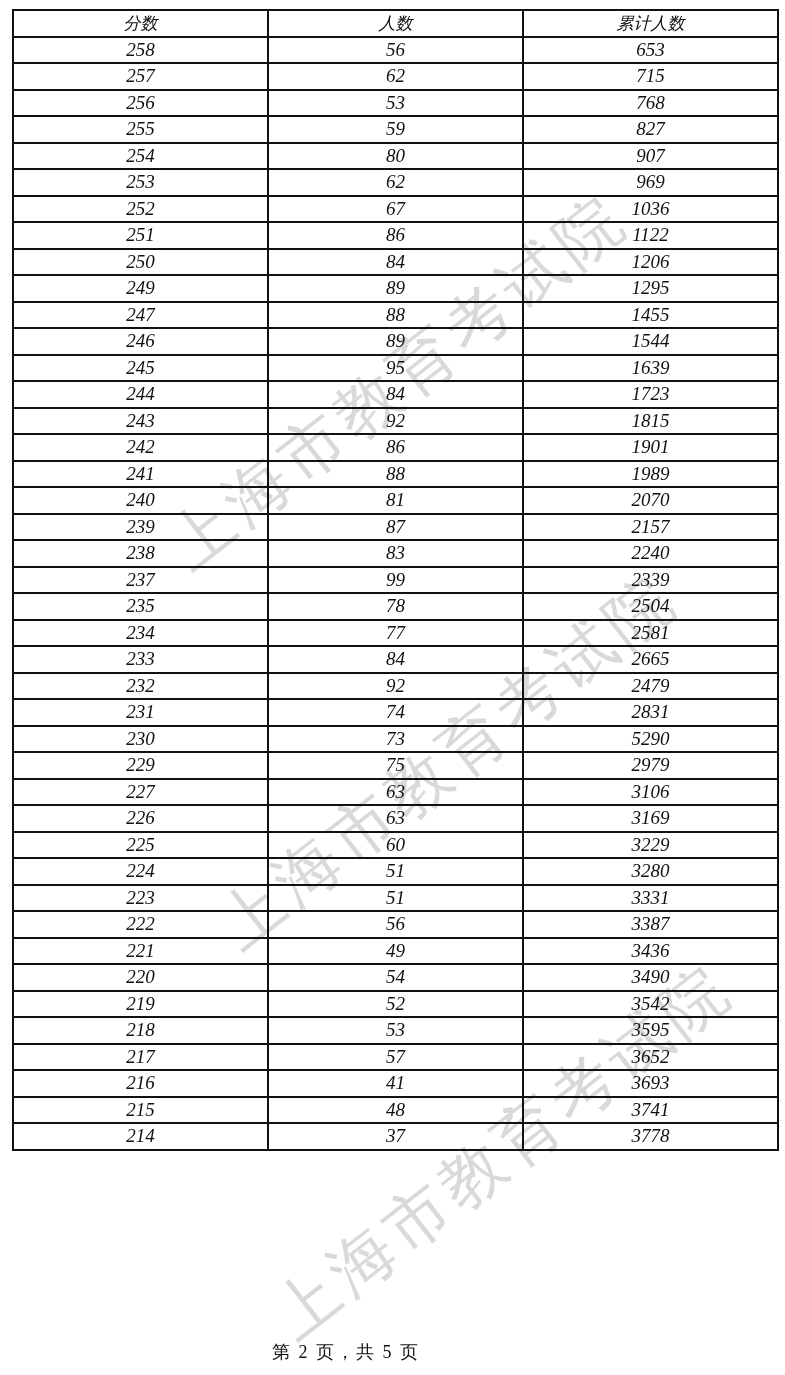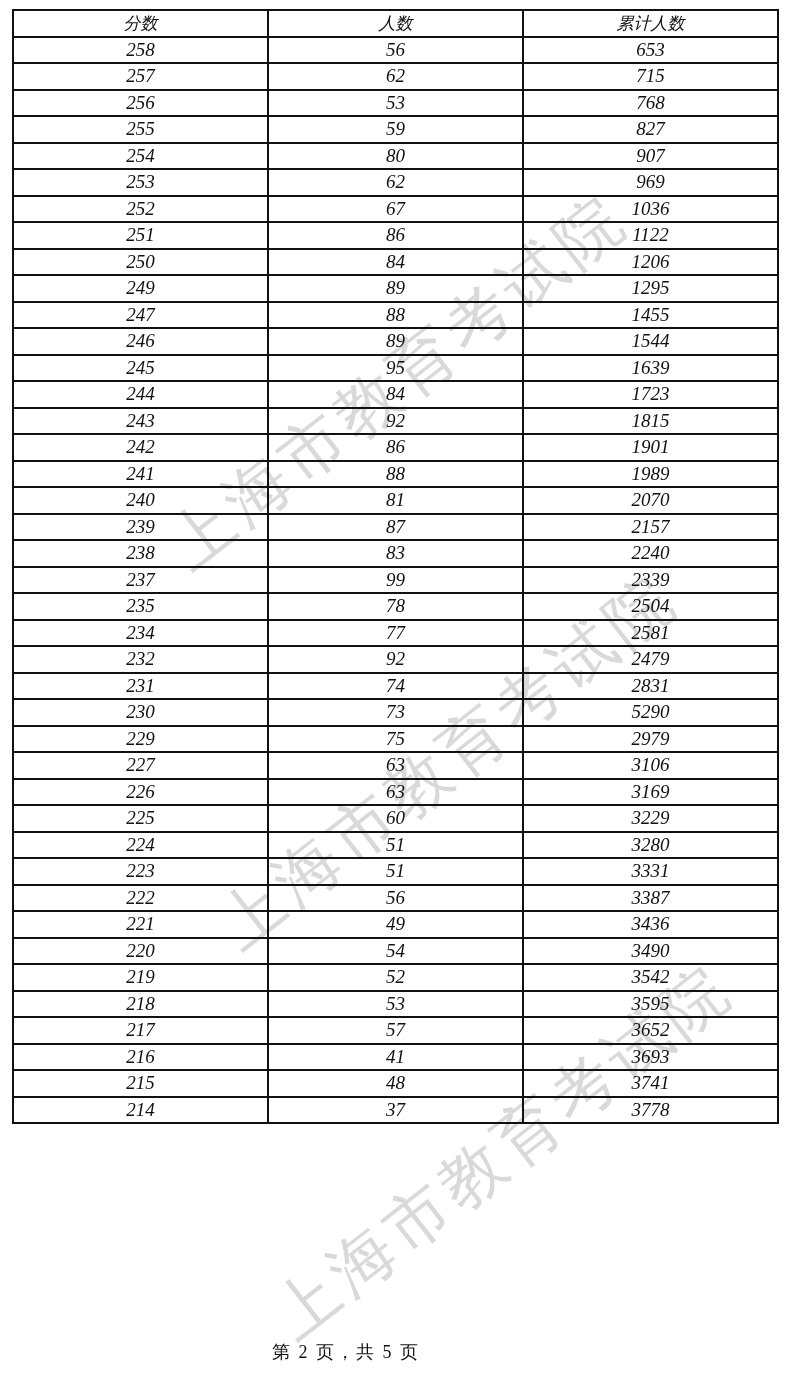--- a/index.html
+++ b/index.html
@@ -151,20 +151,25 @@
           <td>235</td>
           <td>78</td>
           <td>2504</td>
         </tr>
         <tr>
           <td>234</td>
           <td>77</td>
           <td>2581</td>
         </tr>
         <tr>
+          <td>233</td>
+          <td>84</td>
+          <td>2665</td>
+        </tr>
+        <tr>
           <td>232</td>
           <td>92</td>
           <td>2479</td>
         </tr>
         <tr>
           <td>231</td>
           <td>74</td>
           <td>2831</td>
         </tr>
         <tr>

